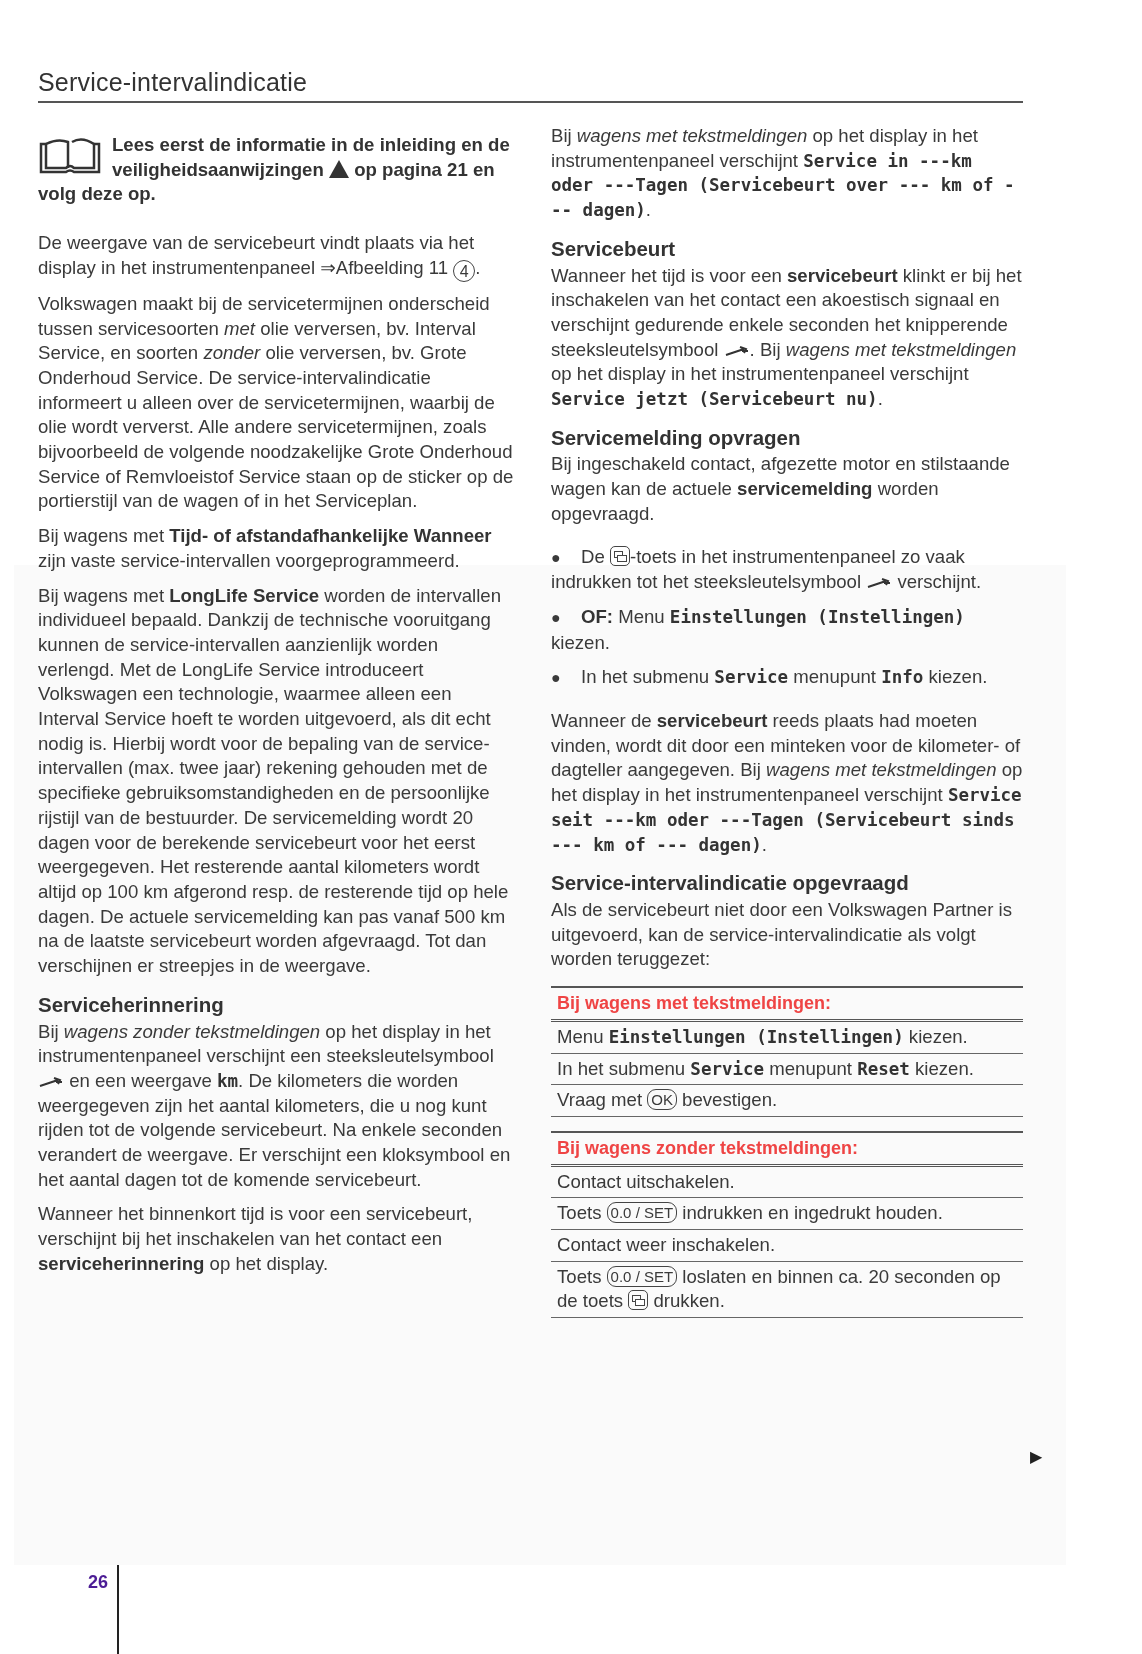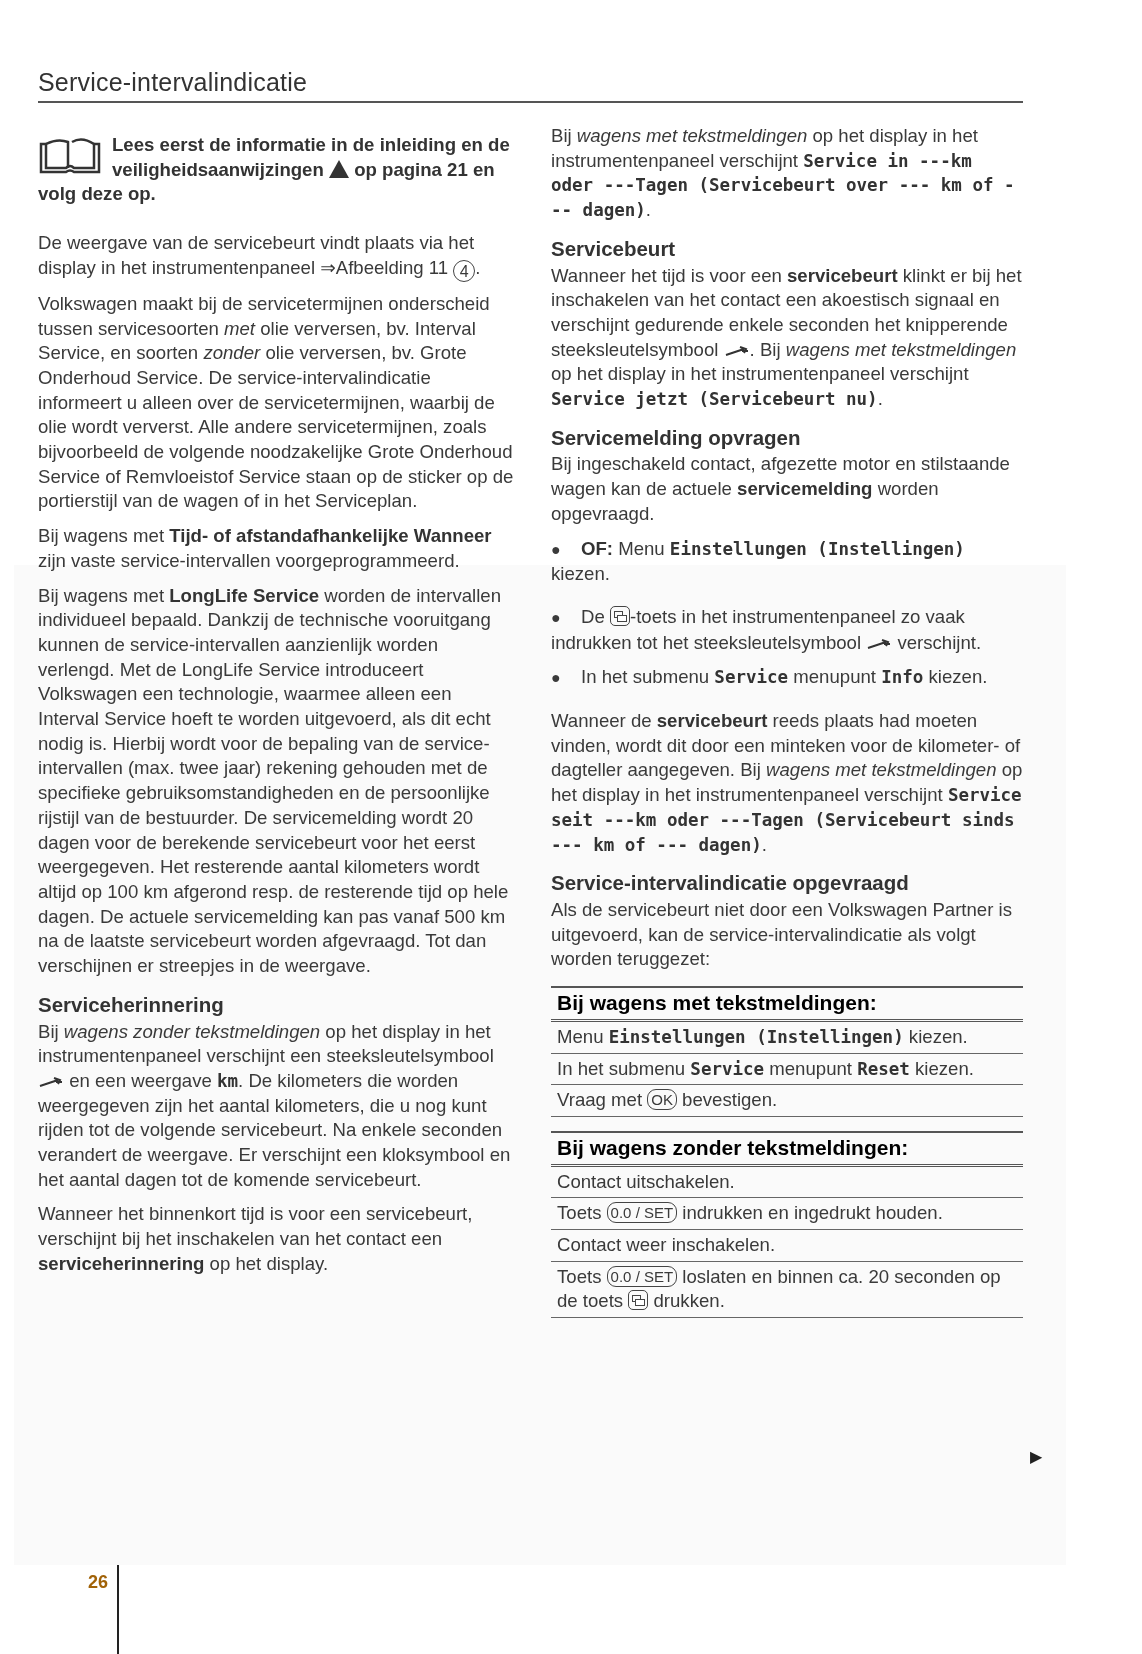--- a/index.html
+++ b/index.html
@@ -38,25 +38,25 @@
     display: inline-block; width: 20px; height: 20px; border: 1.5px solid #444; border-radius: 5px;
     box-sizing: border-box; vertical-align: -3px; position: relative;
   }
   .keyicon::before { content:""; position:absolute; left:3px; top:4px; width:7px; height:5px; border:1.3px solid #444; }
   .keyicon::after { content:""; position:absolute; left:6px; top:8px; width:8px; height:5px; border:1.3px solid #444; background:#fff; }
   .wrench { display: inline-block; width: 26px; height: 12px; vertical-align: -1px; }
   .tri { display:inline-block; width:0; height:0; border-left:10px solid transparent; border-right:10px solid transparent; border-bottom:18px solid #333; vertical-align:-2px; }
   .bullet { margin-bottom: 10px; }
   .bullet .dot { display:inline-block; width: 30px; font-size: 16px; }
   .table { margin-top: 14px; border-top: 2px solid #555; }
-  .th { font-weight: bold; font-size: 21px; border-bottom: 3px double #555; padding: 3px 6px 3px 6px; color:#000000; }
+  .th { font-weight: bold; font-size: 18px; border-bottom: 3px double #555; padding: 3px 6px 3px 6px; color:#ef4444; }
   .tr { border-bottom: 1.5px solid #666; padding: 3px 6px 3px 6px; }
   .gap { height: 14px; border-bottom: 2px solid #555; }
   .next-arrow { position: absolute; left: 1030px; top: 1447px; font-size: 16px; color: #222; }
-  .pagenum { position: absolute; left: 88px; top: 1572px; font-size: 18px; font-weight: bold; color: #a16207; }
+  .pagenum { position: absolute; left: 88px; top: 1572px; font-size: 18px; font-weight: bold; color: #4c1d95; }
   .pageline { position: absolute; left: 117px; top: 1565px; width: 2px; height: 89px; background: #222; }
 </style>
 </head>
 <body>
 
 <div class="shade"></div>
 
 <div class="title">Service-intervalindicatie</div>
 
 <div class="col col-left">
@@ -105,27 +105,27 @@
     <span>Wanneer het tijd is voor een </span><b>servicebeurt</b><span> klinkt er bij het inschakelen van het contact een akoestisch signaal en verschijnt gedurende enkele seconden het knipperende steeksleutelsymbool </span><svg class="wrench" viewBox="0 0 26 12">
         <path d="M2 10 L20 4 M16 2 L22 4 L20 8 M18 6 L24 6" stroke="#333" stroke-width="2" fill="none"></path>
       </svg><span>. Bij </span><i>wagens met tekstmeldingen</i><span> op het display in het instrumentenpaneel verschijnt </span><span class="mono">Service jetzt (Servicebeurt nu)</span><span>.</span>
   </p>
 
   <h3 class="sp">Servicemelding opvragen</h3>
   <p>
     <span>Bij ingeschakeld contact, afgezette motor en stilstaande wagen kan de actuele </span><b>servicemelding</b><span> worden opgevraagd.</span>
   </p>
 
-  <div class="bullet">
-    <span class="dot">●</span><b>OF:</b><span> Menu </span><span class="mono">Einstellungen (Instellingen)</span><span> kiezen.</span>
-  </div>
   <div class="bullet" style="margin-top:18px">
     <span class="dot">●</span><span>De </span><span class="keyicon"></span><span>-toets in het instrumentenpaneel zo vaak indrukken tot het steeksleutelsymbool </span><svg class="wrench" viewBox="0 0 26 12">
         <path d="M2 10 L20 4 M16 2 L22 4 L20 8 M18 6 L24 6" stroke="#333" stroke-width="2" fill="none"></path>
       </svg><span> verschijnt.</span>
+  </div>
+  <div class="bullet">
+    <span class="dot">●</span><b>OF:</b><span> Menu </span><span class="mono">Einstellungen (Instellingen)</span><span> kiezen.</span>
   </div>
   <div class="bullet">
     <span class="dot">●</span><span>In het submenu </span><span class="mono">Service</span><span> menupunt </span><span class="mono">Info</span><span> kiezen.</span>
   </div>
 
   <p style="margin-top:18px">
     <span>Wanneer de </span><b>servicebeurt</b><span> reeds plaats had moeten vinden, wordt dit door een minteken voor de kilometer- of dagteller aangegeven. Bij </span><i>wagens met tekstmeldingen</i><span> op het display in het instrumentenpaneel verschijnt </span><span class="mono">Service seit ---km oder ---Tagen (Servicebeurt sinds --- km of --- dagen)</span><span>.</span>
   </p>
 
   <h3 class="sp">Service-intervalindicatie opgevraagd</h3>

